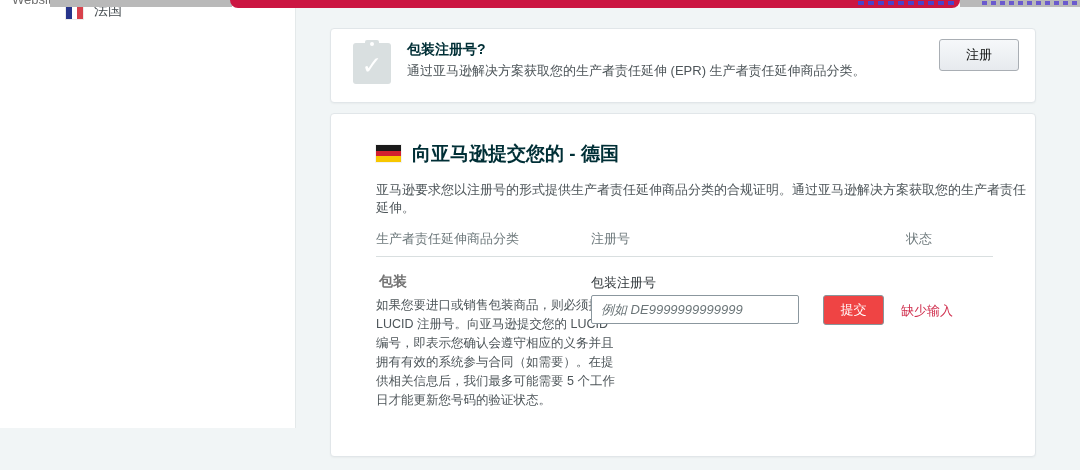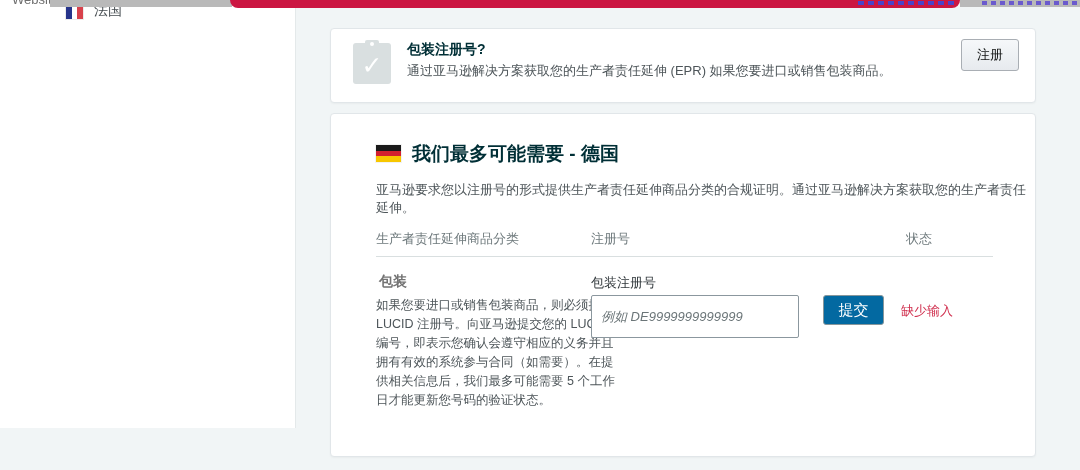--- a/index.html
+++ b/index.html
@@ -32,44 +32,44 @@
 
   
   .clipboard { position:absolute; left:22px; top:11px; width:38px; height:44px; }
   .clipboard .body { position:absolute; left:0; top:3px; width:38px; height:41px; background:#d9dfe0; border-radius:3px; }
   .clipboard .tab  { position:absolute; left:12px; top:0; width:14px; height:7px; background:#d9dfe0; border-radius:2px; }
   .clipboard .hole { position:absolute; left:17px; top:2px; width:4px; height:4px; background:#fff; border-radius:50%; }
   .clipboard .check{ position:absolute; left:0; top:6px; width:38px; text-align:center; color:#fff; font-size:25px; font-weight:bold; line-height:38px; }
 
   .reg-title { position:absolute; left:76px; top:12px; font-size:14px; font-weight:bold; color:#002f36; }
   .reg-desc  { position:absolute; left:76px; top:33px; font-size:13px; color:#4d5559; }
-  .btn-secondary { position:absolute; right:16px; top:10px; height:32px; padding:0 15px; font-size:13px; color:#0f1111;
+  .btn-secondary { position:absolute; right:16px; top:10px; height:32px; padding:0 26px; font-size:13px; color:#0f1111;
       background:linear-gradient(#f6f8fa,#e7eaee); border:1px solid #a9aeb4; border-radius:3px; cursor:pointer;
       font-family:inherit; }
 
   
   .flag-de { position:absolute; left:45px; top:31px; width:25px; height:17px; display:flex; flex-direction:column; box-shadow:0 0 0 1px rgba(0,0,0,.05); }
   .flag-de i { flex:1; }
   .flag-de .blk { background:#1a1a1a; } .flag-de .red { background:#d2202f; } .flag-de .gld { background:#f7c700; }
   .epr-title { position:absolute; left:81px; top:27px; font-size:19px; font-weight:bold; color:#002f36; }
   .epr-desc  { position:absolute; left:45px; top:67px; font-size:13px; color:#4d5559; }
 
   .th { position:absolute; top:116px; font-size:13px; color:#6e797c; }
   .th-cat { left:45px; } .th-reg { left:260px; } .th-status { left:575px; }
   .divider { position:absolute; left:45px; top:142px; width:617px; height:1px; background:#d9dfe0; }
 
   .cat-name { position:absolute; left:48px; top:159px; font-size:14px; font-weight:bold; color:#737373; }
   .cat-desc { position:absolute; left:45px; top:182px; width:240px; font-size:12.5px; line-height:19px; color:#4d5559; }
 
   .input-label { position:absolute; left:260px; top:160px; font-size:13px; color:#30373b; }
-  .reg-input { position:absolute; left:260px; top:181px; width:208px; height:43px; border:1px solid #8b979e; border-radius:2px;
+  .reg-input { position:absolute; left:260px; top:181px; width:208px; height:29px; border:1px solid #8b979e; border-radius:2px;
       padding:0 9px; font-size:13px; color:#16191a; font-family:inherit; background:#fff; }
   .reg-input::placeholder { font-style:italic; color:#6b7578; opacity:1; }
-  .btn-submit { position:absolute; left:492px; top:181px; width:61px; height:30px; background:#0369a1; border:1px solid #87969b;
-      border-radius:3px; color:#fff; font-size:15px; cursor:pointer; font-family:inherit; }
+  .btn-submit { position:absolute; left:492px; top:181px; width:61px; height:30px; background:#ef4444; border:1px solid #87969b;
+      border-radius:3px; color:#fff; font-size:13px; cursor:pointer; font-family:inherit; }
   .status-text { position:absolute; left:570px; top:188px; font-size:13px; color:#d0304f; }
 </style>
 </head>
 <body>
 
 <div class="left-panel">
   <div class="website-clip">
     <span>Website</span>
   </div>
   <div class="lang-row">
@@ -91,31 +91,31 @@
 </div>
 
 <div class="card card-register">
   <div class="clipboard">
     <span class="tab"></span>
       <span class="body"></span>
       <span class="hole"></span>
       <span class="check">✓</span>
   </div>
   <div class="reg-title">包装注册号?</div>
-  <div class="reg-desc">通过亚马逊解决方案获取您的生产者责任延伸 (EPR) 如果您要进口或销售包装商品。</div>
+  <div class="reg-desc">通过亚马逊解决方案获取您的生产者责任延伸 (EPR) 生产者责任延伸商品分类。</div>
   <button class="btn-secondary">注册</button>
 </div>
 
 <div class="card card-epr">
   <span class="flag-de">
       <i class="blk"></i>
       <i class="red"></i>
       <i class="gld"></i>
     </span>
-  <div class="epr-title">我们最多可能需要 - 德国</div>
+  <div class="epr-title">向亚马逊提交您的 - 德国</div>
   <div class="epr-desc">亚马逊要求您以注册号的形式提供生产者责任延伸商品分类的合规证明。通过亚马逊解决方案获取您的生产者责任延伸。</div>
 
   <div class="th th-cat">生产者责任延伸商品分类</div>
   <div class="th th-reg">注册号</div>
   <div class="th th-status">状态</div>
   <div class="divider"></div>
 
   <div>
     <div class="cat-name">包装</div>
     <div class="cat-desc">如果您要进口或销售包装商品，则必须提供 LUCID 注册号。向亚马逊提交您的 LUCID 编号，即表示您确认会遵守相应的义务并且拥有有效的系统参与合同（如需要）。在提供相关信息后，我们最多可能需要 5 个工作日才能更新您号码的验证状态。</div>

